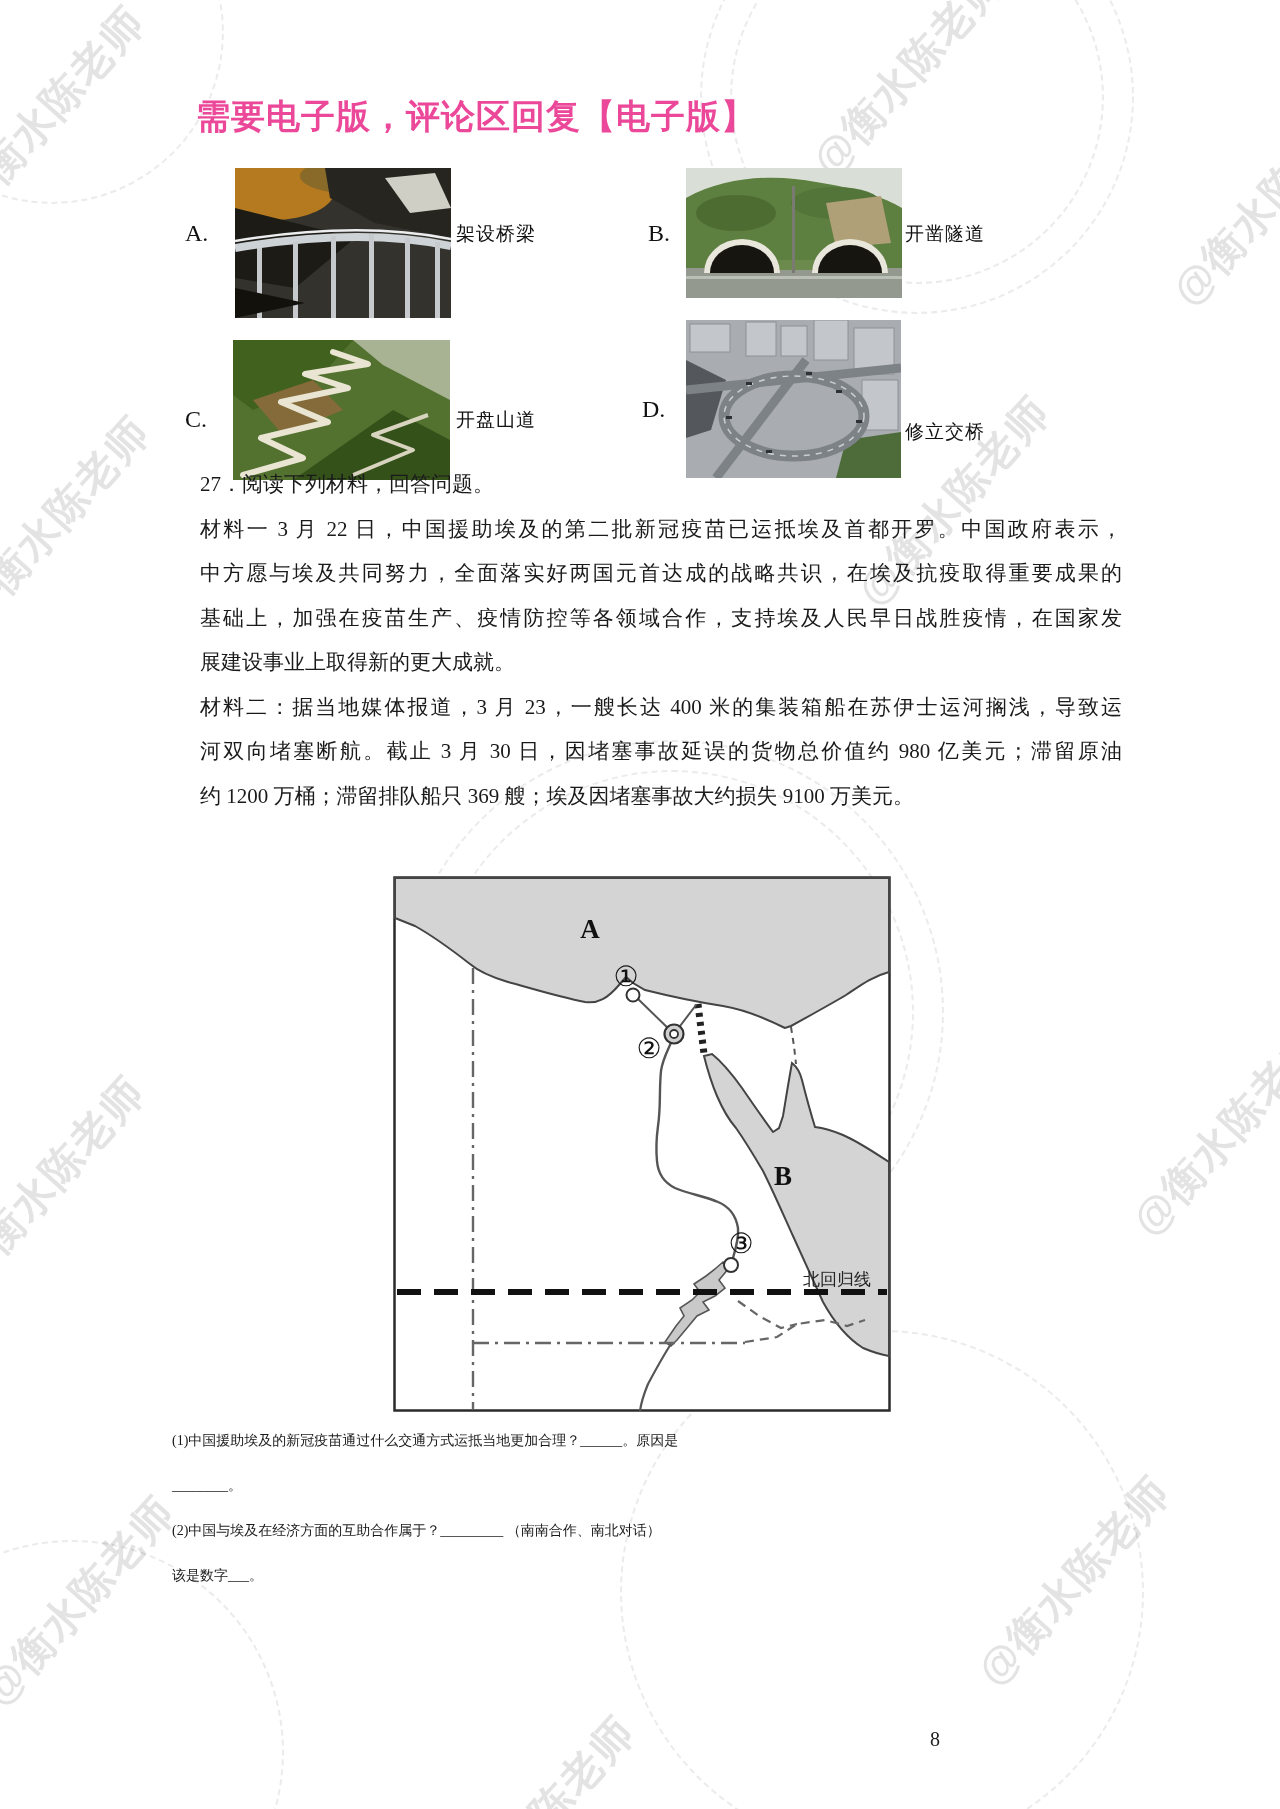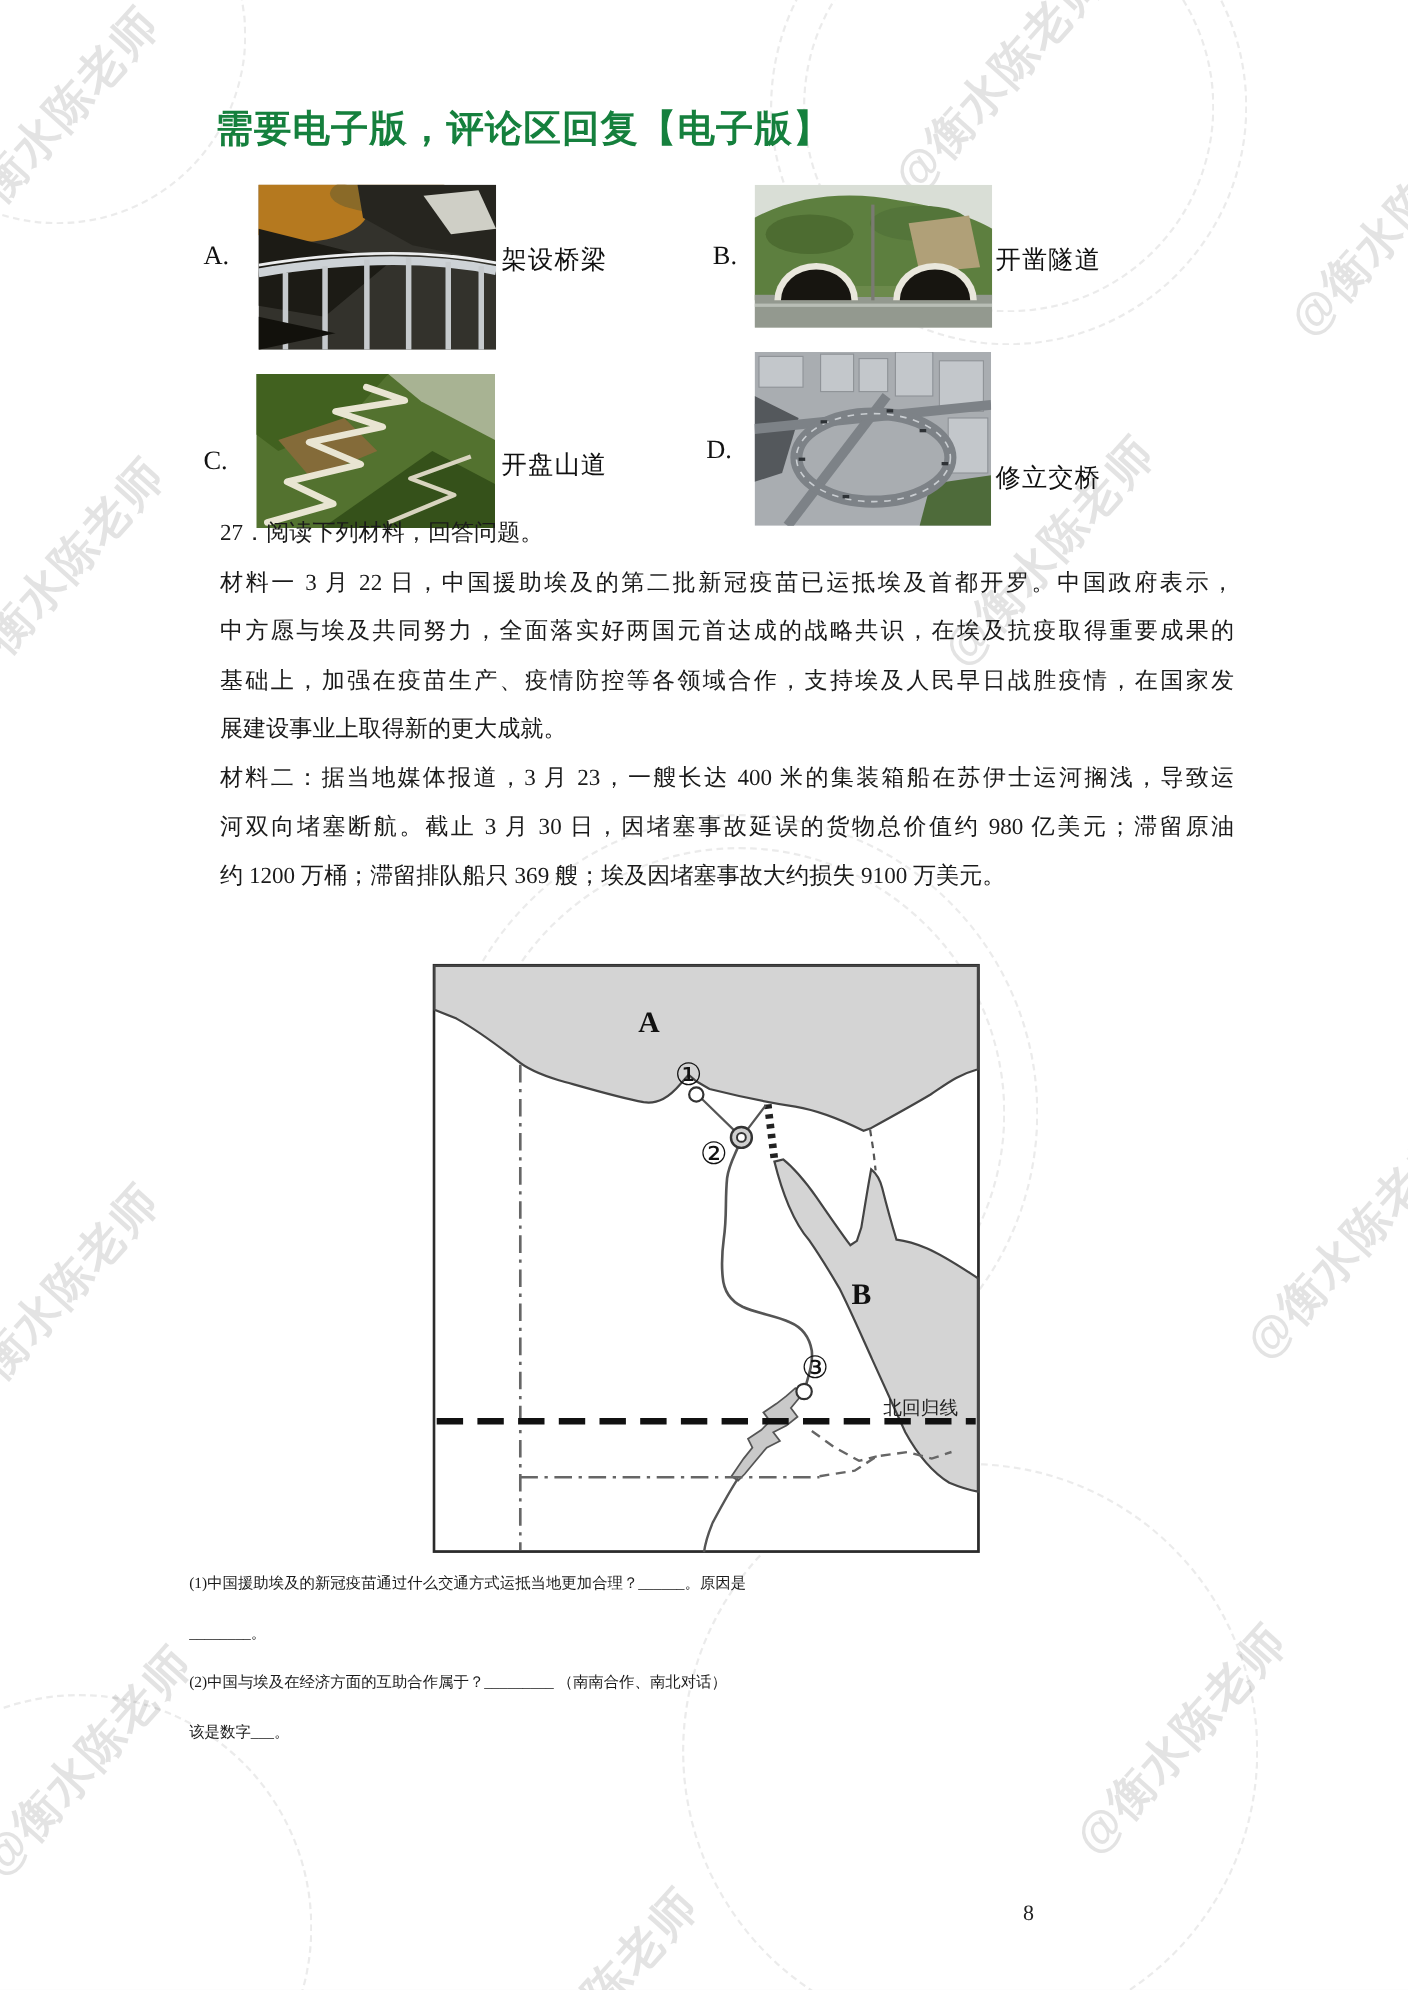--- a/index.html
+++ b/index.html
@@ -4,23 +4,23 @@
 <style>
   html,body{margin:0;padding:0;background:#e9e9e9;}
   .page{position:relative;width:1280px;height:1809px;background:#ffffff;overflow:hidden;
         font-family:"Liberation Serif",serif;color:#1a1a1a;margin:0 auto;}
   .abs{position:absolute;}
   .wm{position:absolute;font-family:"Liberation Sans",sans-serif;font-size:42px;font-weight:bold;
       color:rgba(60,60,60,0.14);transform:rotate(-48deg);transform-origin:left top;
       white-space:nowrap;letter-spacing:2px;pointer-events:none;}
   .dcirc{position:absolute;border:2px dashed rgba(90,90,90,0.12);border-radius:50%;pointer-events:none;}
   .header{position:absolute;left:196px;top:94px;font-family:"Liberation Sans",sans-serif;
-          font-weight:bold;font-size:34px;color:#15803d;letter-spacing:1px;white-space:nowrap;}
+          font-weight:bold;font-size:34px;color:#ec4899;letter-spacing:1px;white-space:nowrap;}
   .optlabel{position:absolute;font-size:24px;color:#111;white-space:nowrap;}
-  .optcap{position:absolute;font-size:23px;color:#111;white-space:nowrap;letter-spacing:1px;}
+  .optcap{position:absolute;font-size:19px;color:#111;white-space:nowrap;letter-spacing:1px;}
   .optimg{position:absolute;display:block;}
   .para{position:absolute;left:172px;top:462px;width:950px;font-size:21px;line-height:44.5px;}
   .para div{white-space:nowrap;margin-left:28px;}
   .para div.j{white-space:normal;text-align:justify;text-align-last:justify;}
   .qblock{position:absolute;left:172px;top:1418px;width:950px;font-size:14px;line-height:45px;}
   .qblock div{white-space:nowrap;}
   .pagenum{position:absolute;left:930px;top:1728px;font-size:20px;color:#222;}
   svg text{font-family:"Liberation Serif",serif;}
 </style>
 </head>

